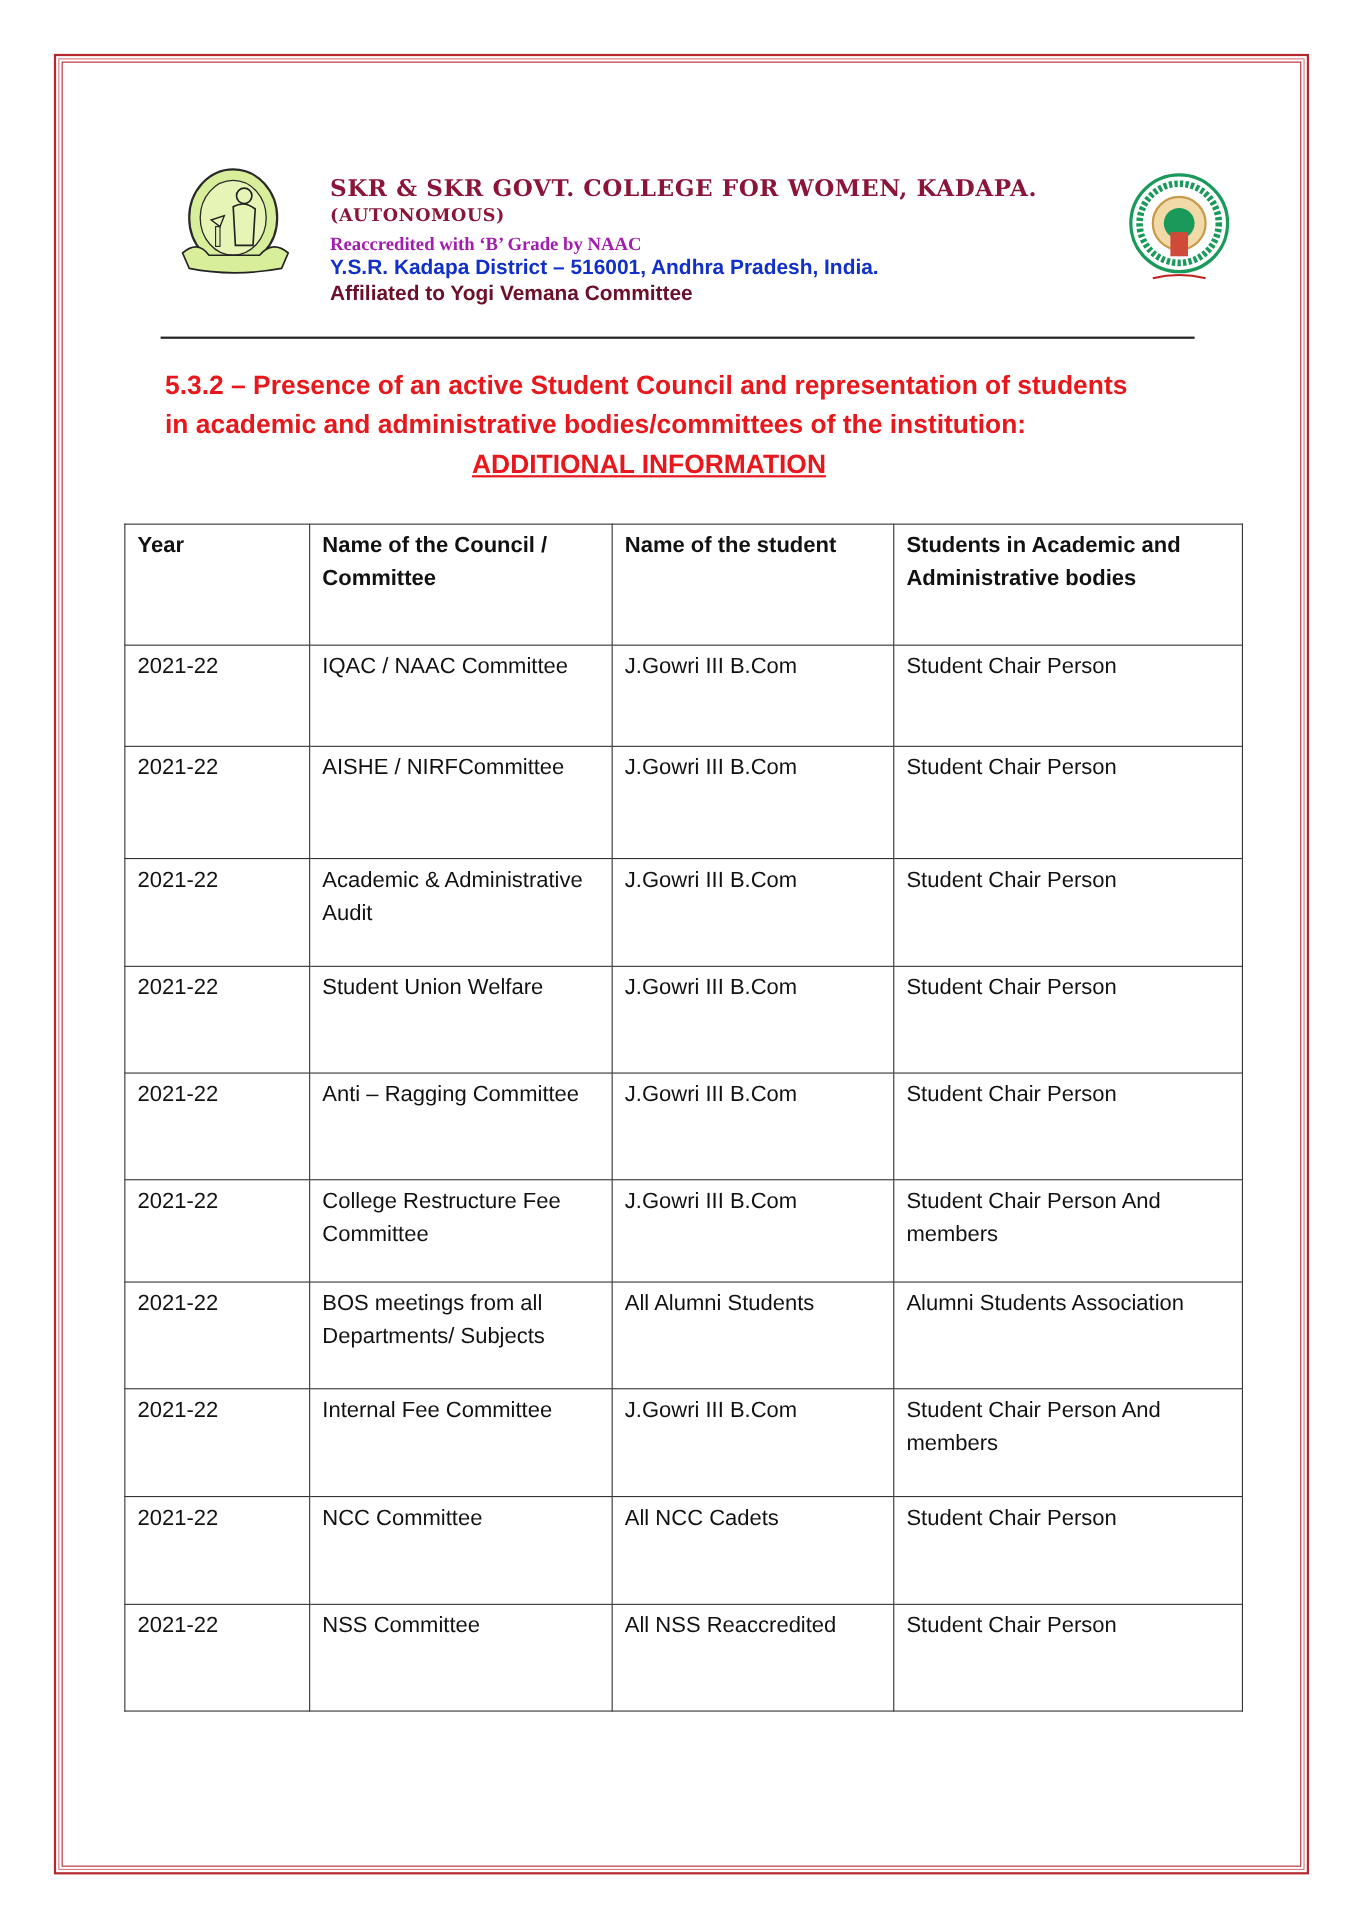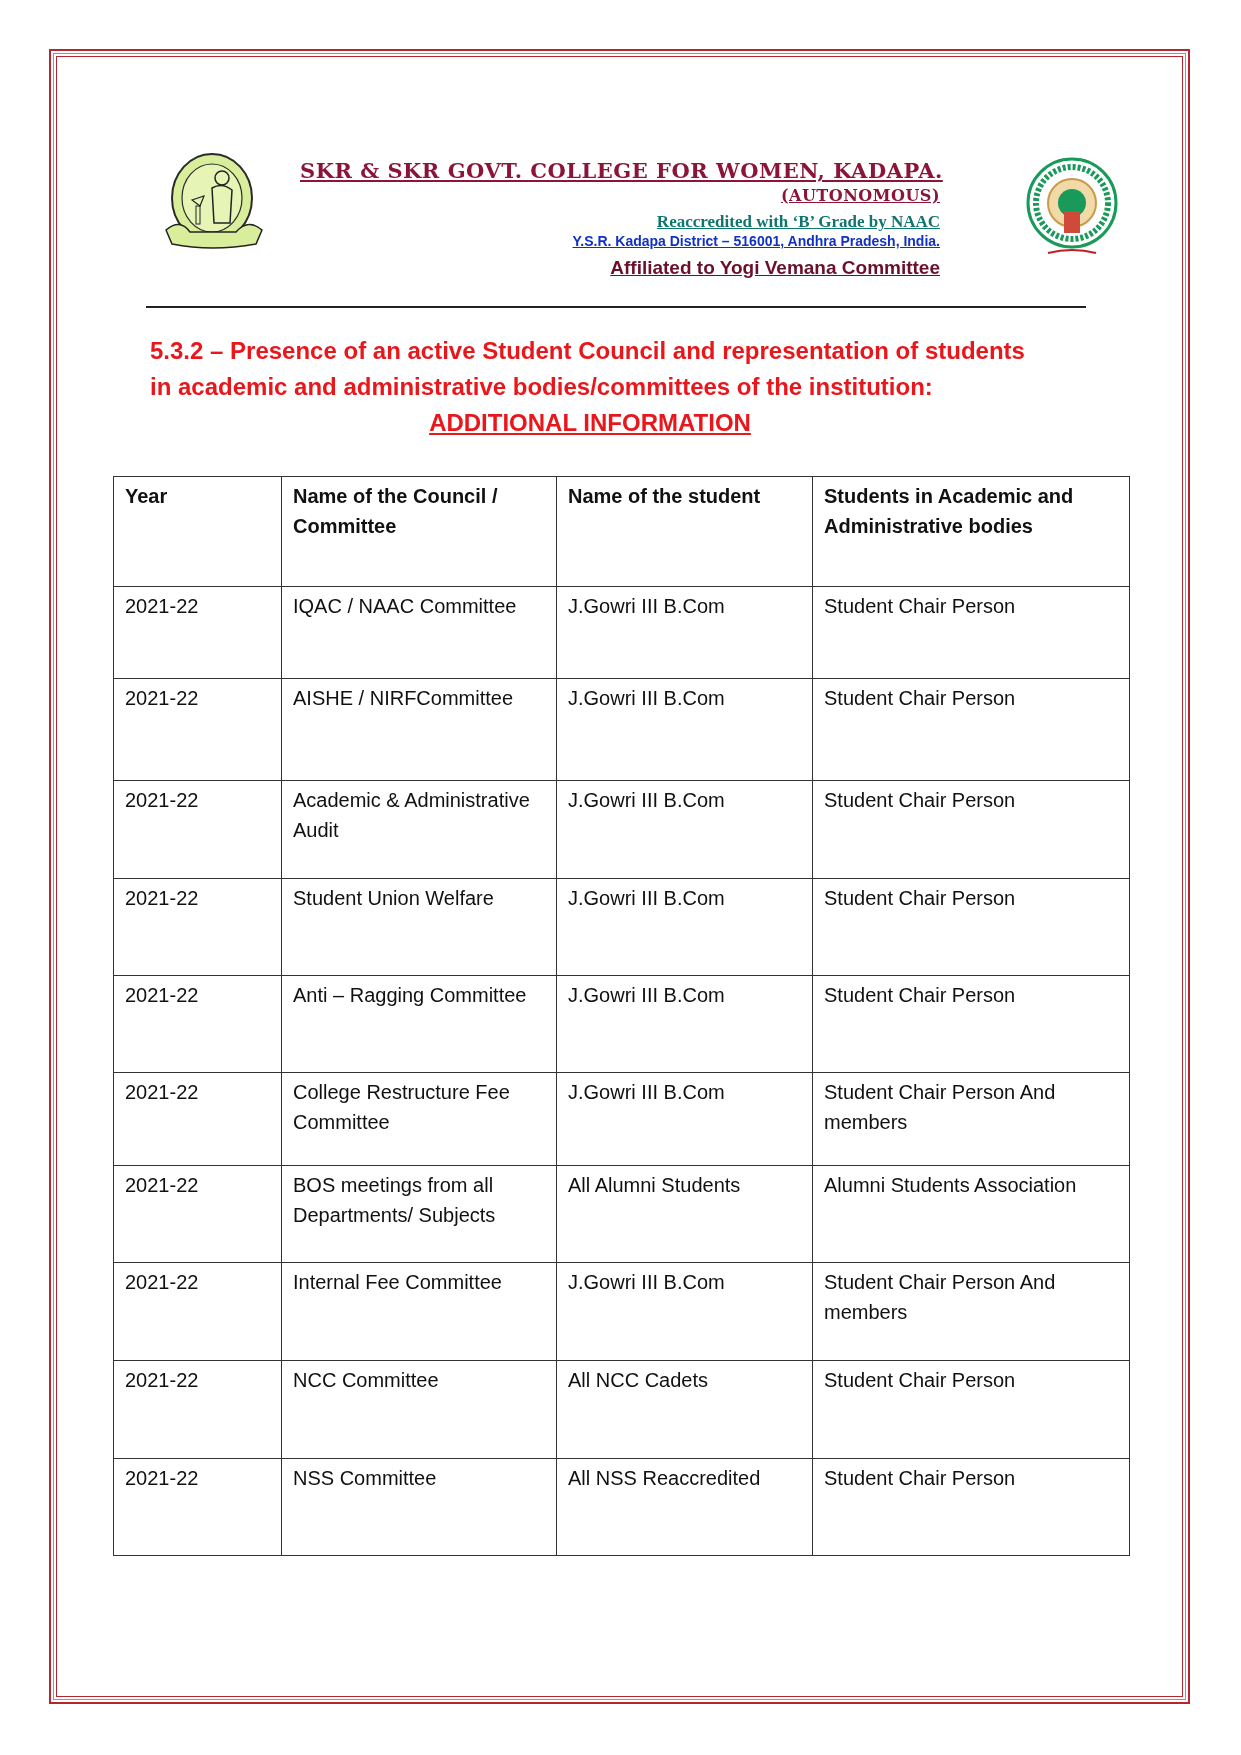--- a/index.html
+++ b/index.html
@@ -5,25 +5,25 @@
   html, body { margin:0; padding:0; background:#ffffff; }
   body { width:1241px; height:1755px; position:relative; overflow:hidden; font-family:"Liberation Sans", sans-serif; }
   .frame { position:absolute; left:49px; top:49px; width:1141px; height:1655px; box-sizing:border-box;
     border:2px solid #b5262e; }
   .frame::before { content:""; position:absolute; left:2px; top:2px; right:2px; bottom:2px; border:1px solid #d9777c; }
   .frame::after { content:""; position:absolute; left:5px; top:5px; right:5px; bottom:5px; border:1px solid #b5262e; }
 
   .logo-left { position:absolute; left:160px; top:148px; width:110px; height:108px; }
   .logo-right { position:absolute; left:1018px; top:155px; width:108px; height:105px; }
 
-  .hdr { position:absolute; left:300px; width:640px; text-align:right; white-space:nowrap;text-decoration:underline; }
+  .hdr { position:absolute; left:300px; width:640px; text-align:left; white-space:nowrap; }
   .h1 { top:158px; font-family:"DejaVu Serif", serif; font-weight:bold; font-size:21px; color:#8b1538; letter-spacing:0.5px; }
   .h2 { top:186px; font-family:"DejaVu Serif", serif; font-weight:bold; font-size:16px; color:#8b1538; letter-spacing:0.5px; }
-  .h3 { top:212px; font-family:"Liberation Serif", serif; font-weight:bold; font-size:17px; color:#0f766e; }
-  .h4 { top:233px; font-family:"Liberation Sans", sans-serif; font-weight:bold; font-size:14px; color:#1030c8; }
+  .h3 { top:212px; font-family:"Liberation Serif", serif; font-weight:bold; font-size:17px; color:#a21caf; }
+  .h4 { top:233px; font-family:"Liberation Sans", sans-serif; font-weight:bold; font-size:19px; color:#1030c8; }
   .h5 { top:257px; font-family:"Liberation Sans", sans-serif; font-weight:bold; font-size:19px; color:#6b0f2a; }
 
   .sep { position:absolute; left:146px; top:306px; width:940px; height:0; border-top:2px solid #222; }
 
   .title { position:absolute; left:150px; top:333px; width:940px; font-family:"Liberation Sans", sans-serif;
     font-weight:bold; font-size:24px; color:#e8171c; line-height:36px; }
   .title .t3 { display:block; text-align:center; padding-right:60px;text-decoration:underline; }
 
   table.t { position:absolute; left:113px; top:476px; border-collapse:collapse; table-layout:fixed; width:1016px;
     font-family:"Liberation Sans", sans-serif; font-size:20px; color:#111; }

